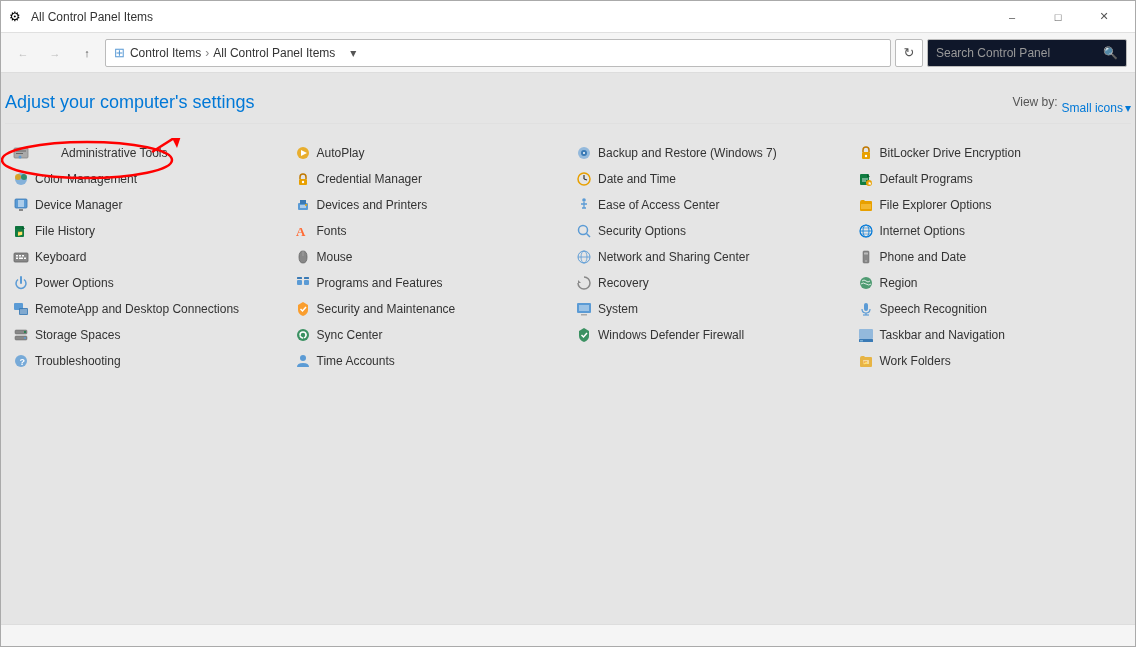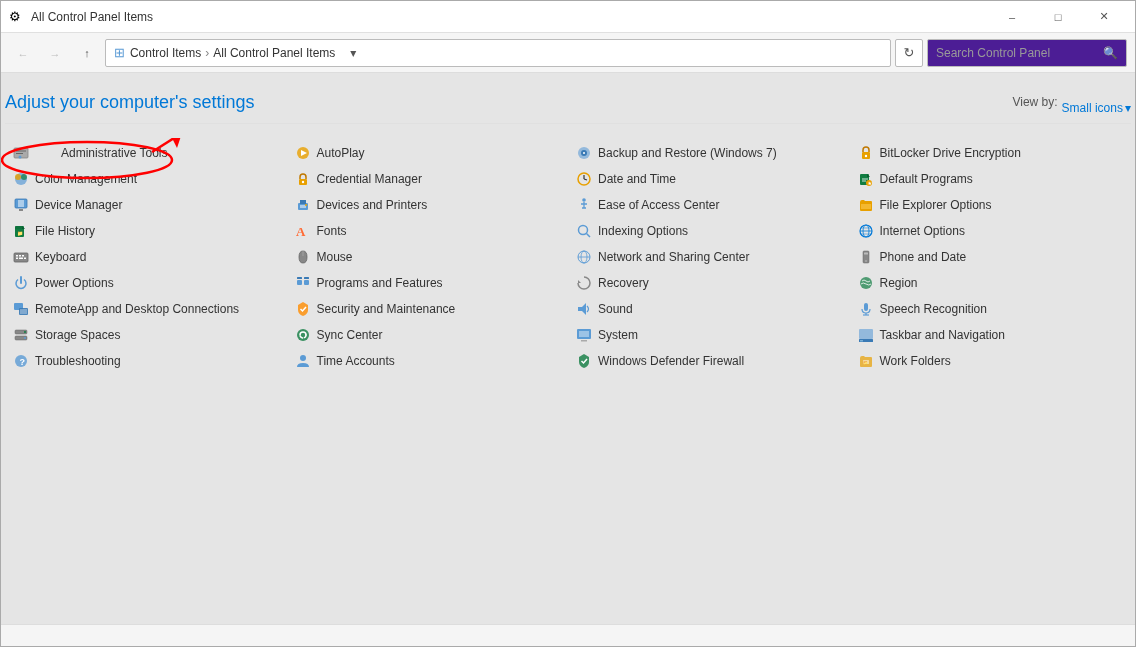--- a/index.html
+++ b/index.html
@@ -41,21 +41,21 @@
     .address-sep { color: #888; margin: 0 4px; }
     .address-dropdown { width: 20px; display: flex; align-items: center; justify-content: center; color: #555; cursor: pointer; }
 
     .refresh-btn {
       width: 28px; height: 28px; display: flex; align-items: center; justify-content: center;
       border: 1px solid #bbb; border-radius: 2px; cursor: pointer; font-size: 13px; color: #555; background: #fff;
     }
 
     .search-box {
       width: 200px; height: 28px; border: 1px solid #bbb; border-radius: 2px;
-      display: flex; align-items: center; padding: 0 8px; background: #4c1d95;
+      display: flex; align-items: center; padding: 0 8px; background: #0f172a;
       font-size: 12px; color: #999; gap: 19px;
     }
     .search-icon { margin-left: auto; color: #888; }
 
     
     .content { flex: 1; overflow-y: auto; padding: 16px 4px; background: #e5e5e5; }
 
     .content-header {
       display: flex; align-items: center; justify-content: space-between;
       margin-bottom: 16px; padding-bottom: 8px; border-bottom: 1px solid #e0e0e0;
@@ -372,49 +372,40 @@
             </span>
             <span class="item-label">Ease of Access Center</span>
           </div>
           <div class="control-item">
             <span class="item-icon">
               <svg class="svg-icon" viewBox="0 0 16 16">
                   <circle cx="7" cy="7" r="4.5" stroke="#5b9bd5" stroke-width="1.5" fill="none"></circle>
                   <line x1="10.5" y1="10.5" x2="14" y2="14" stroke="#5b9bd5" stroke-width="1.5"></line>
                 </svg>
             </span>
-            <span class="item-label">Indexing Options</span>
+            <span class="item-label">Security Options</span>
           </div>
           <div class="control-item">
             <span class="item-icon">
               <svg class="svg-icon" viewBox="0 0 16 16">
                   <circle cx="8" cy="8" r="6" fill="none" stroke="#5b9bd5" stroke-width="1"></circle>
                   <ellipse cx="8" cy="8" rx="3" ry="6" fill="none" stroke="#5b9bd5" stroke-width="0.8"></ellipse>
                   <line x1="2" y1="8" x2="14" y2="8" stroke="#5b9bd5" stroke-width="0.8"></line>
                 </svg>
             </span>
             <span class="item-label">Network and Sharing Center</span>
           </div>
           <div class="control-item">
             <span class="item-icon">
               <svg class="svg-icon" viewBox="0 0 16 16">
                   <path d="M8 2 A6 6 0 1 1 2 8" stroke="#888" stroke-width="1.5" fill="none"></path>
                   <polygon points="2,5 2,8 5,8" fill="#888"></polygon>
                 </svg>
             </span>
             <span class="item-label">Recovery</span>
-          </div>
-          <div class="control-item">
-            <span class="item-icon">
-              <svg class="svg-icon" viewBox="0 0 16 16">
-                  <polygon points="2,6 6,6 10,2 10,14 6,10 2,10" fill="#5b9bd5"></polygon>
-                  <path d="M11 5 Q14 8 11 11" stroke="#5b9bd5" stroke-width="1.2" fill="none"></path>
-                </svg>
-            </span>
-            <span class="item-label">Sound</span>
           </div>
           <div class="control-item">
             <span class="item-icon">
               <svg class="svg-icon" viewBox="0 0 16 16">
                   <rect x="1" y="2" width="14" height="10" rx="1" fill="#5b9bd5"></rect>
                   <rect x="3" y="4" width="10" height="6" fill="#fff" opacity="0.4"></rect>
                   <rect x="5" y="13" width="6" height="1.5" fill="#aaa"></rect>
                 </svg>
             </span>
             <span class="item-label">System</span>

